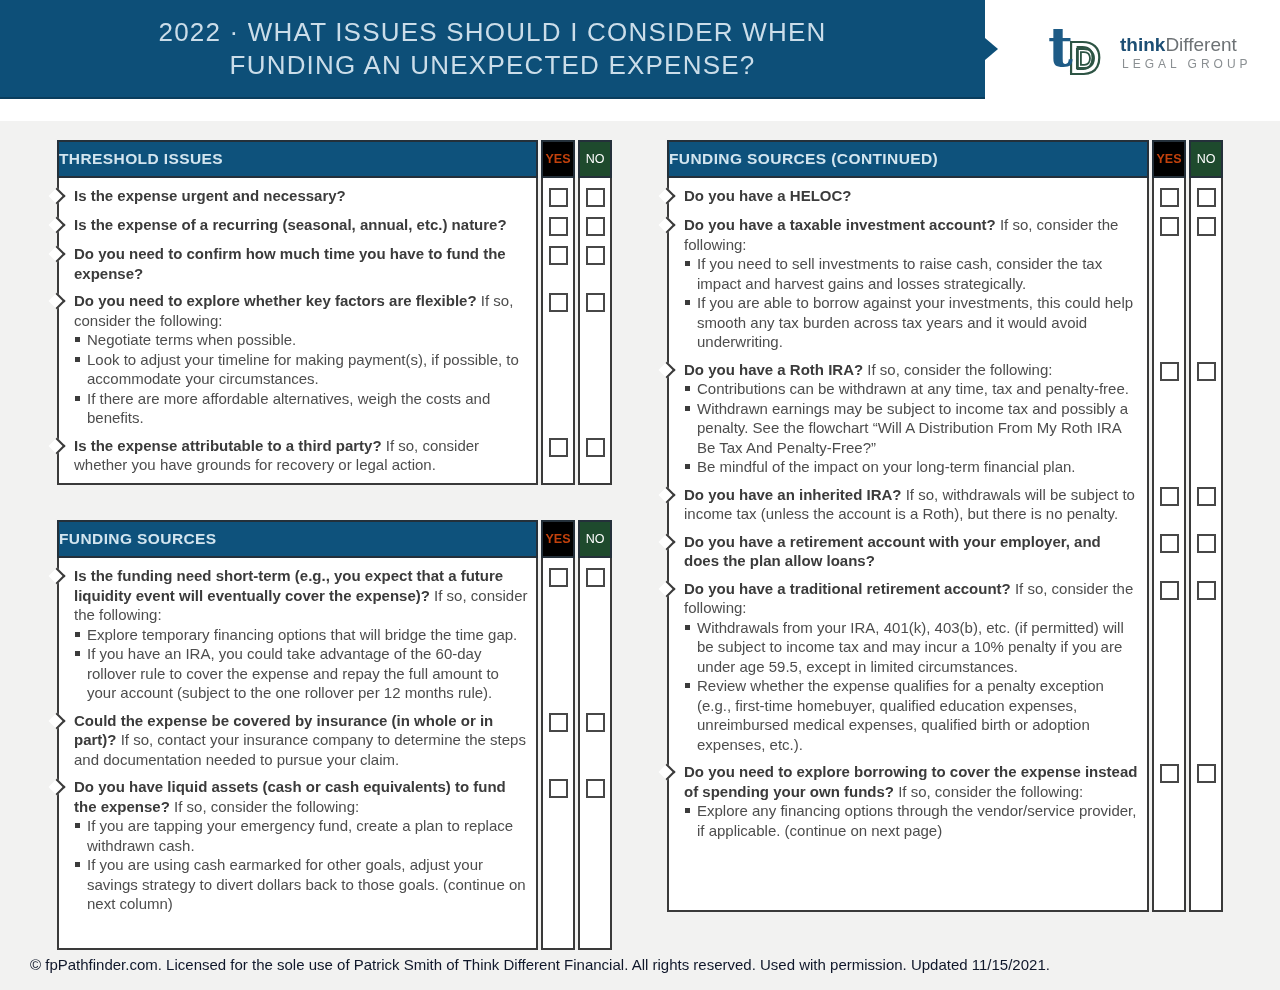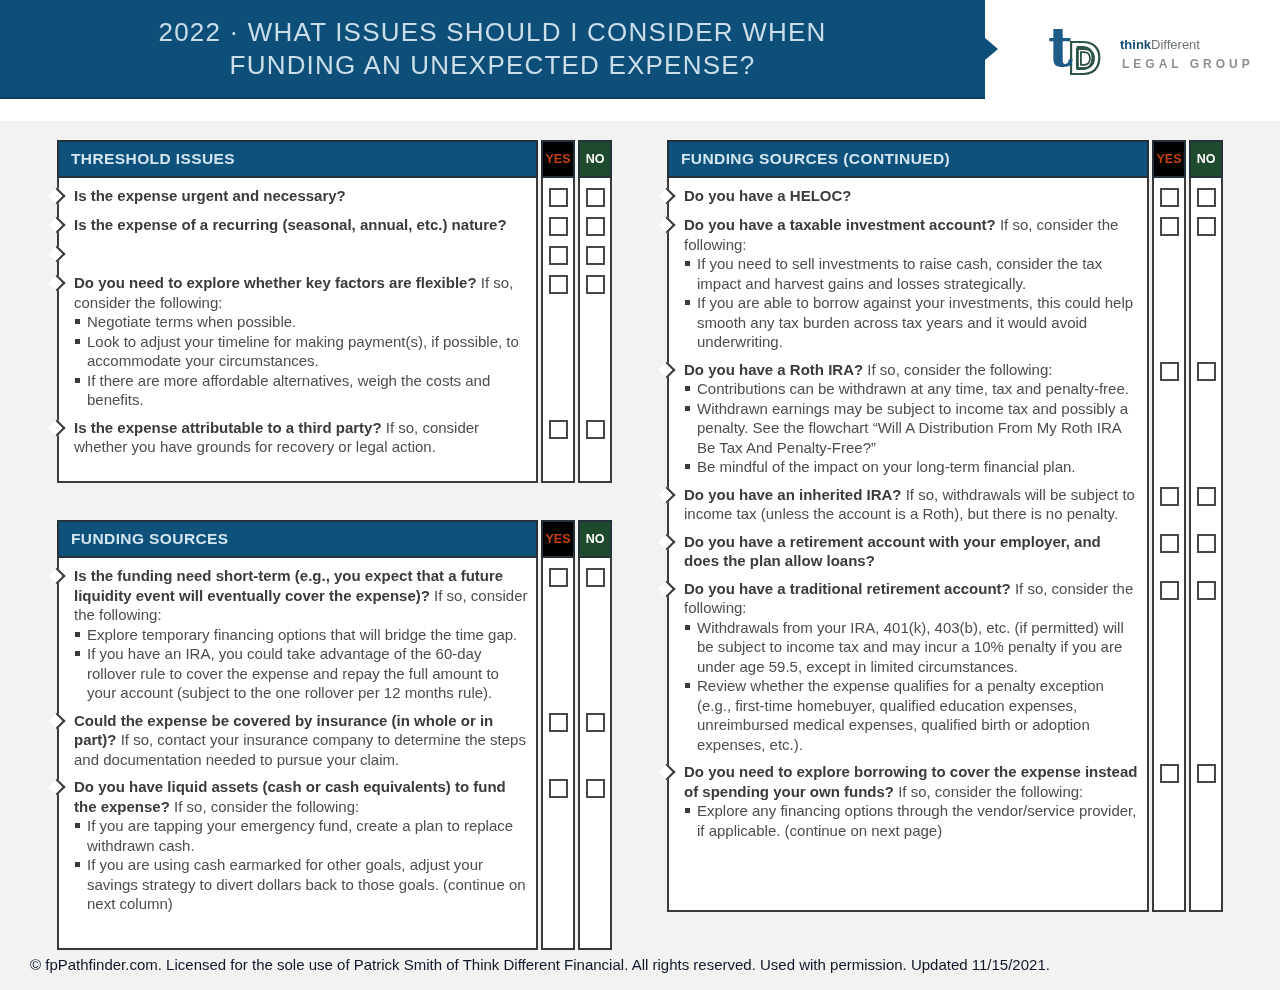--- a/index.html
+++ b/index.html
@@ -11,37 +11,37 @@
   .banner-blue{position:absolute;left:0;top:0;width:985px;height:97px;background:#0d4f78;border-bottom:2px solid #0a3d5d;}
   .banner-blue::after{content:"";position:absolute;right:-13px;top:50%;transform:translateY(-50%);
     border-top:11px solid transparent;border-bottom:11px solid transparent;border-left:13px solid #0d4f78;}
   .banner-title{position:absolute;left:0;top:0;width:985px;height:97px;display:flex;flex-direction:column;
     justify-content:center;align-items:center;color:#cbdde9;font-size:26px;letter-spacing:1.2px;line-height:33px;font-weight:400;}
 
   
   .logo{position:absolute;left:1048px;top:22px;display:flex;align-items:center;}
   .logo-mark{width:64px;height:62px;}
   .logo-text{margin-left:8px;}
-  .logo-line1{font-size:13px;line-height:20px;}
+  .logo-line1{font-size:19px;line-height:20px;}
   .logo-think{font-weight:bold;color:#1c4e74;}
   .logo-different{color:#6d7275;}
-  .logo-line2{font-size:12px;letter-spacing:4px;color:#8a8f92;margin-top:2px;margin-left:2px;font-weight:bold;}
+  .logo-line2{font-size:12px;letter-spacing:4px;color:#8a8f92;margin-top:2px;margin-left:2px;}
 
   
   .card{position:absolute;display:grid;grid-template-columns:1fr 34px 34px;column-gap:3px;}
   .card-threshold{left:57px;top:140px;width:555px;height:343px;grid-template-rows:38px repeat(5,auto) 1fr;}
   .card-funding{left:57px;top:520px;width:555px;height:430px;grid-template-rows:38px repeat(3,auto) 1fr;}
   .card-continued{left:667px;top:140px;width:556px;height:772px;grid-template-rows:38px repeat(7,auto) 1fr;}
 
-  .hdr-main{background:#0e527c;border:2px solid #24303a;display:flex;align-items:center;padding-left:12px;
+  .hdr-main{background:#0e527c;border:2px solid #24303a;display:flex;align-items:center;
     color:#d3e5ef;font-weight:bold;font-size:15.5px;letter-spacing:0.4px;}
   .hdr-yes{background:#000000;border:2px solid #24303a;display:flex;align-items:center;justify-content:center;
     color:#c2410c;font-weight:bold;font-size:12.5px;}
   .hdr-no{background:#1e4a2d;border:2px solid #24303a;display:flex;align-items:center;justify-content:center;
-    color:#ffffff;font-weight:bold;font-size:12.5px;}
+    color:#ffffff;font-weight:normal;font-size:12.5px;}
 
   .q-main{position:relative;background:#ffffff;border-left:2px solid #3a3a3a;border-right:2px solid #3a3a3a;
     padding:8px 8px 0 15px;font-size:15px;line-height:1.3;color:#4d4d4d;}
   .q-main strong{color:#3b3b3b;}
   .q-yes,.q-no{background:#ffffff;border-left:2px solid #3a3a3a;border-right:2px solid #3a3a3a;
     display:flex;justify-content:center;align-items:flex-start;}
   .f-main,.f-yes,.f-no{background:#ffffff;border-left:2px solid #3a3a3a;border-right:2px solid #3a3a3a;
     border-bottom:2px solid #3a3a3a;min-height:8px;}
 
   .chevron{position:absolute;left:-8px;top:12px;width:10px;height:10px;background:#ffffff;
@@ -102,20 +102,21 @@
         <div><strong>Is the expense of a recurring (seasonal, annual, etc.) nature?</strong></div>
       </div>
       <div class="q-yes">
         <span class="checkbox"></span>
       </div>
       <div class="q-no">
         <span class="checkbox"></span>
       </div>
       <div class="q-main">
         <span class="chevron"></span>
+        <div><strong>Do you need to confirm how much time you have to fund the expense?</strong></div>
       </div>
       <div class="q-yes">
         <span class="checkbox"></span>
       </div>
       <div class="q-no">
         <span class="checkbox"></span>
       </div>
       <div class="q-main">
         <span class="chevron"></span>
         <div><strong>Do you need to explore whether key factors are flexible?</strong> If so, consider the following:</div>

